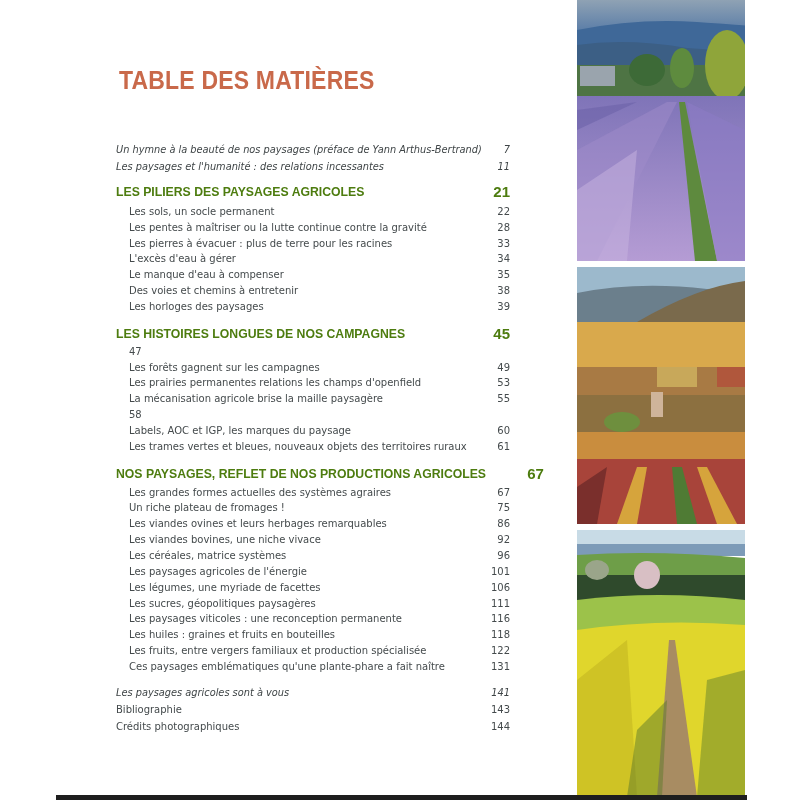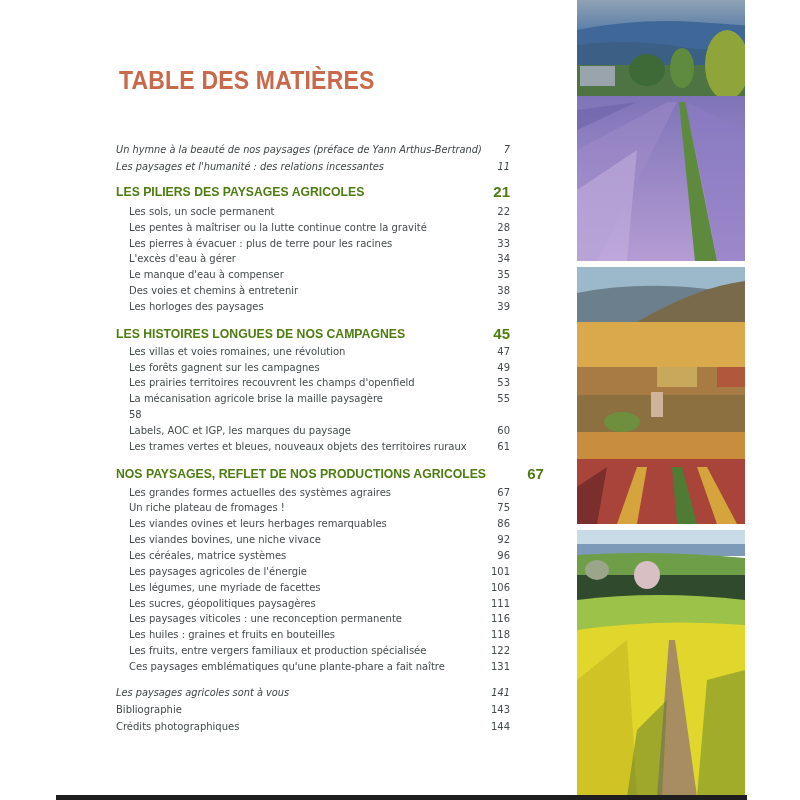--- a/index.html
+++ b/index.html
@@ -82,29 +82,28 @@
   <div class="row sub" style="top:298px">
       <span>Les horloges des paysages</span>
       <span class="pg">39</span>
     </div>
 
   <div class="row section" style="top:323px">
     <span class="lbl">LES HISTOIRES LONGUES DE NOS CAMPAGNES</span>
     <span class="pg">45</span>
   </div>
   <div class="row sub" style="top:343px">
-      <span>Les villas et voies romaines, une révolution</span>
       <span class="pg">47</span>
     </div>
   <div class="row sub" style="top:359px">
       <span>Les forêts gagnent sur les campagnes</span>
       <span class="pg">49</span>
     </div>
   <div class="row sub" style="top:374px">
-      <span>Les prairies territoires recouvrent les champs d'openfield</span>
+      <span>Les prairies permanentes relations les champs d'openfield</span>
       <span class="pg">53</span>
     </div>
   <div class="row sub" style="top:390px">
       <span>La mécanisation agricole brise la maille paysagère</span>
       <span class="pg">55</span>
     </div>
   <div class="row sub" style="top:406px">
       <span class="pg">58</span>
     </div>
   <div class="row sub" style="top:422px">

